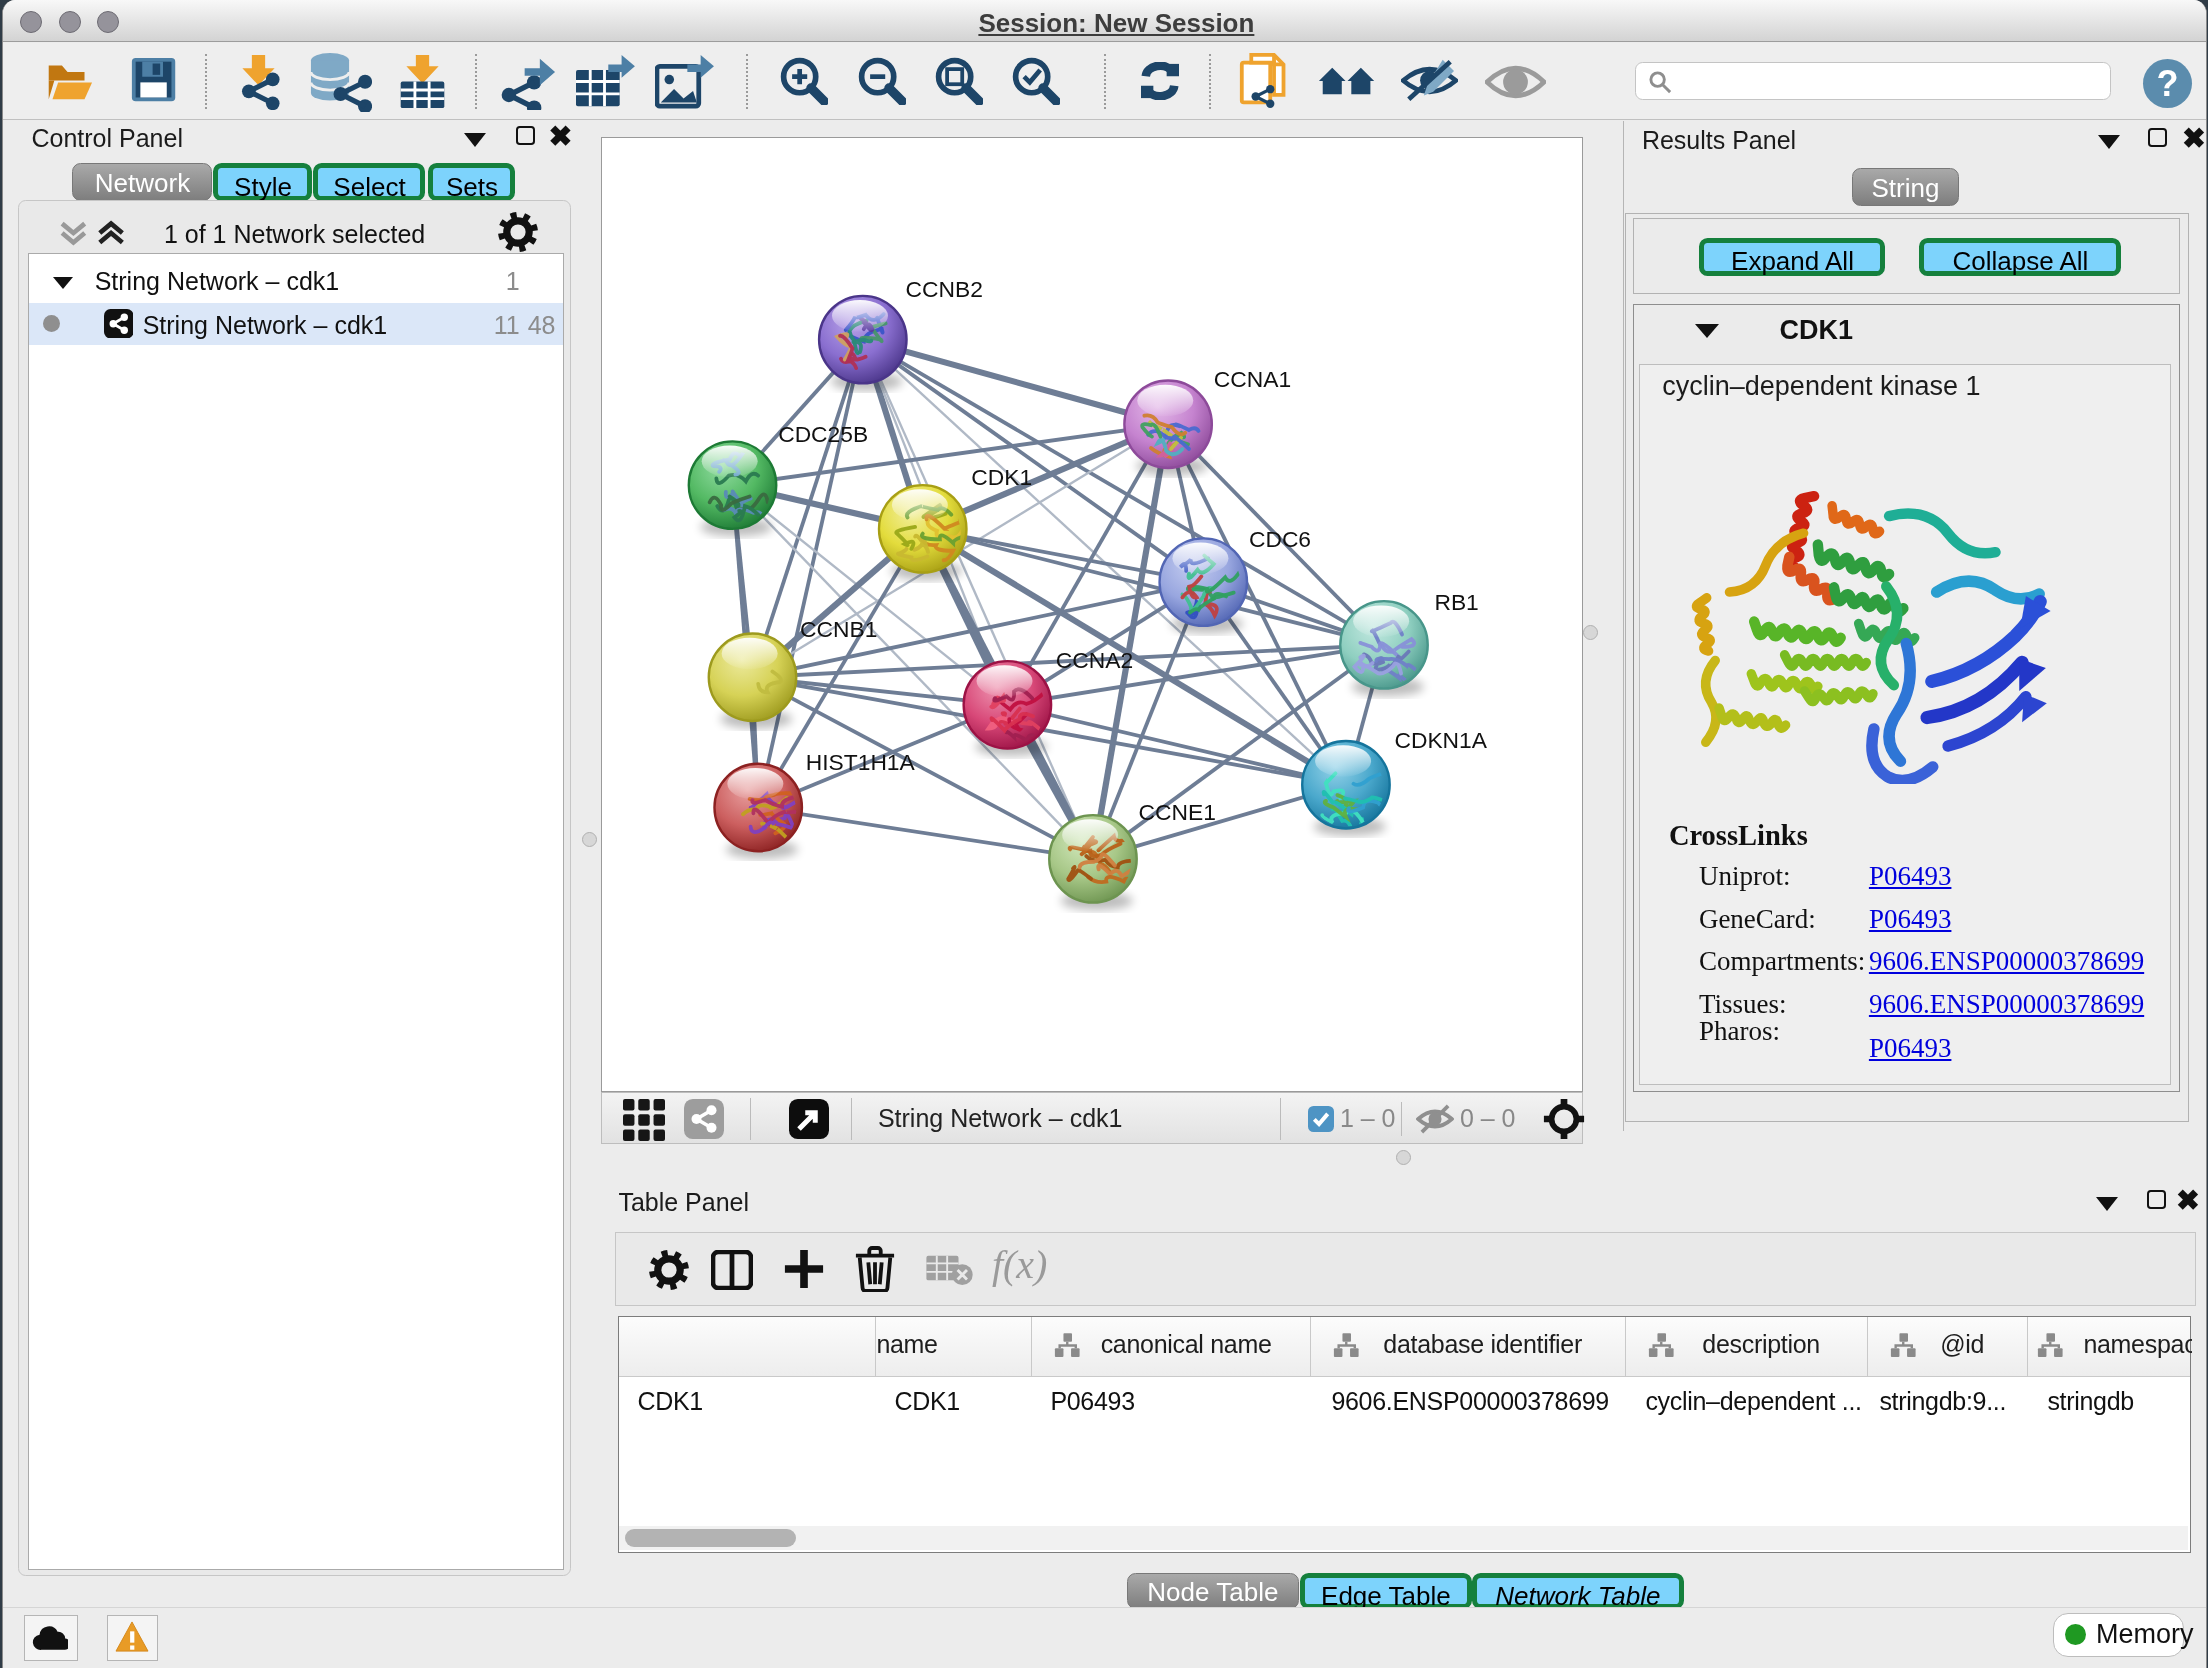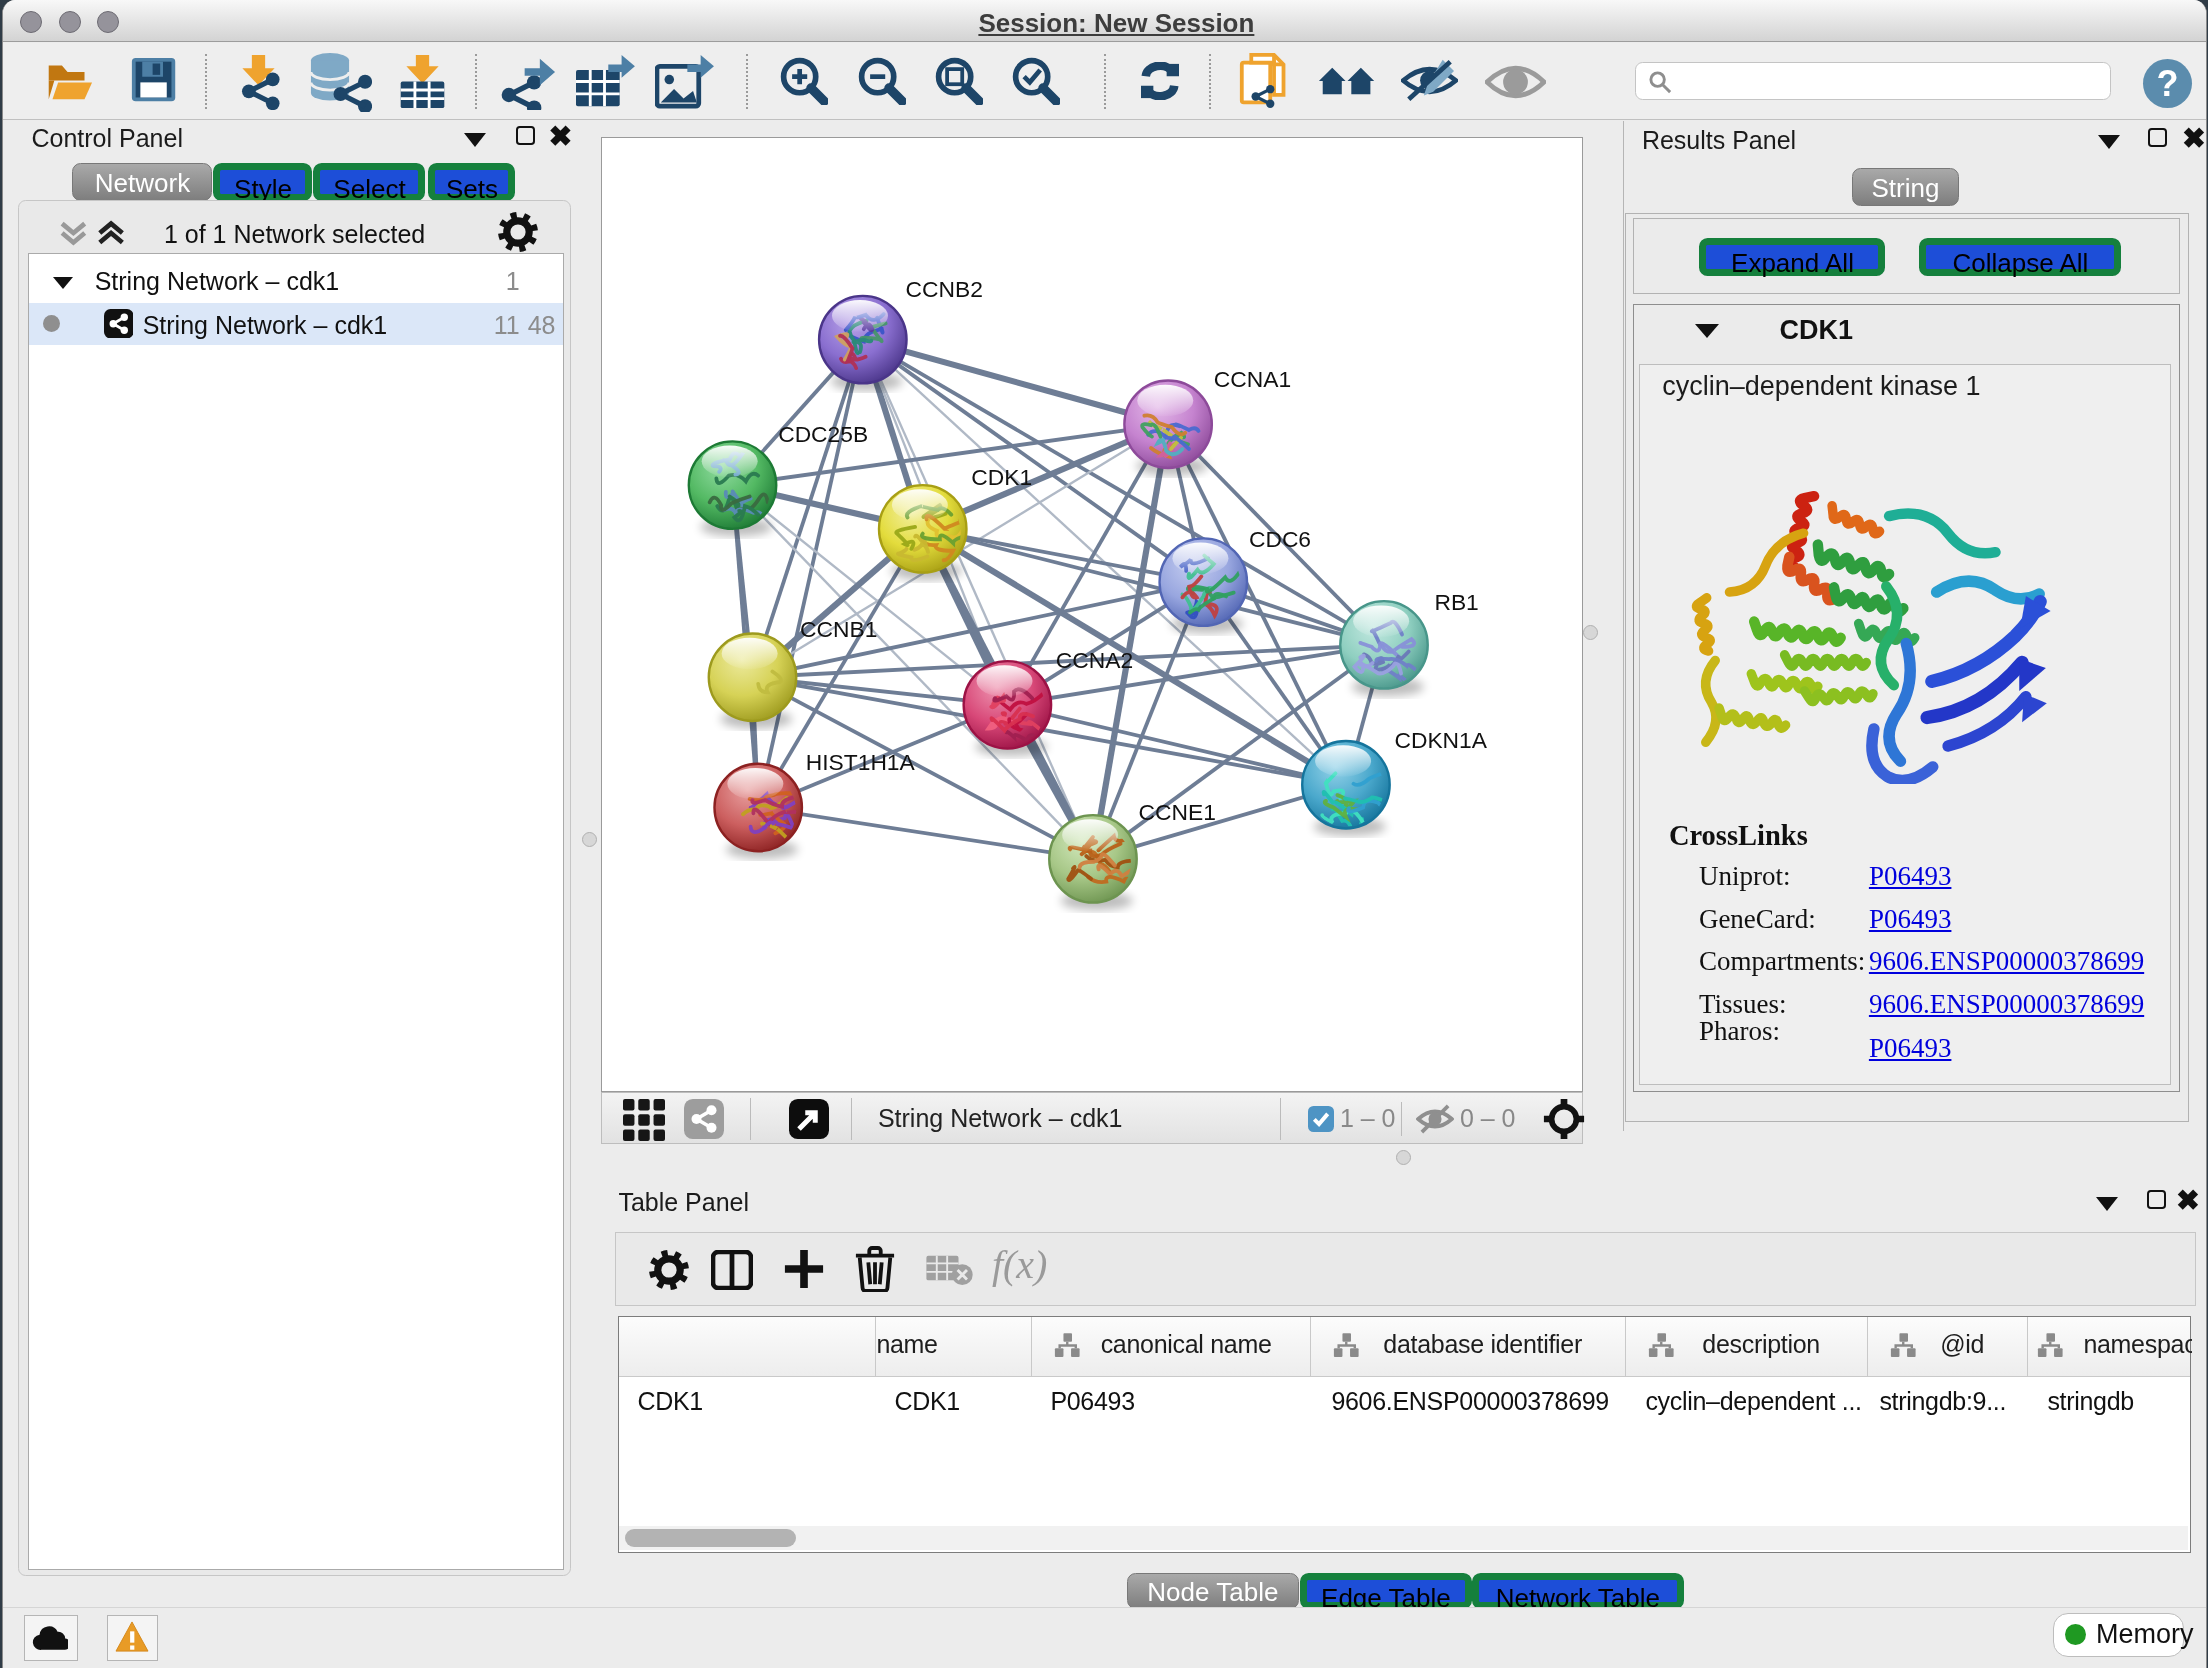--- a/index.html
+++ b/index.html
@@ -6,21 +6,21 @@
 #win{position:absolute;left:1.9px;top:0;width:2205px;height:1668px;background:#ececec;border-radius:13.3px 13.3px 0 0;border-left:1px solid #8a8a8a;border-right:1px solid #8a8a8a;overflow:hidden;}
 #titlebar{position:absolute;left:0;top:0;width:100%;height:42px;background:linear-gradient(#f8f8f8,#d3d3d3);border-bottom:1px solid #9c9c9c;}
 .tl{position:absolute;top:10.5px;width:22px;height:22px;border-radius:50%;background:#95939b;border:1.4px solid #6d6b73;}
 #title{position:absolute;top:7.6px;left:12px;width:100%;text-align:center;font-size:26px;font-weight:700;color:#3d3d3d;text-decoration:underline;}
 #toolbar{position:absolute;left:0;top:43px;width:100%;height:77px;background:#eeeeee;border-bottom:1px solid #c0c0c0;}
 .tsep{position:absolute;top:11.4px;height:55px;width:0;border-left:2.9px dotted #9a9a9a;}
 .panel-title{font-size:25px;color:#1b1b1b;}
 .ptri{display:inline-block;width:0;height:0;border-left:11.4px solid transparent;border-right:11.4px solid transparent;border-top:14.3px solid #111;}
 .psq{display:inline-block;width:19px;height:19px;border:2.9px solid #111;border-radius:3.8px;}
 .px{font-size:28.5px;font-weight:700;color:#111;line-height:19px;}
-.tab{position:absolute;height:38px;border:7px solid #15803d;background:#1d4ed8;color:#000;font-size:26px;text-align:center;border-radius:8.6px;}
+.tab{position:absolute;height:38px;border:5px solid #15803d;background:#7dd3fc;color:#000;font-size:26px;text-align:center;border-radius:8.6px;}
 .tabsel{background:linear-gradient(#a9a9a9,#7e7e7e);color:#fff;border:1px solid #787878;}
 a.lnk{color:#0000dd;text-decoration:underline;}
 .serif{font-family:"Liberation Serif",serif;}
 </style></head><body>
 <div id="win">
 <div id="titlebar">
       <div class="tl" style="left:17px"></div>
       <div class="tl" style="left:56px"></div>
       <div class="tl" style="left:94px"></div>
       <div id="title">Session: New Session</div>
@@ -729,21 +729,21 @@
 <div class="abs" style="left:712px;top:70px;width:285px;font-size:25px;color:#111;letter-spacing:-0.3px;overflow:hidden;white-space:nowrap;">9606.ENSP00000378699</div>
 <div class="abs" style="left:1026px;top:70px;width:221px;font-size:25px;color:#111;letter-spacing:-0.3px;overflow:hidden;white-space:nowrap;">cyclin–dependent ...</div>
 <div class="abs" style="left:1260px;top:70px;width:141px;font-size:25px;color:#111;letter-spacing:-0.3px;overflow:hidden;white-space:nowrap;">stringdb:9...</div>
 <div class="abs" style="left:1428px;top:70px;width:138px;font-size:25px;color:#111;letter-spacing:-0.3px;overflow:hidden;white-space:nowrap;">stringdb</div>
 <div class="abs" style="left:0px;top:209px;width:1569px;height:24px;background:#f1f1f1;">
           <div class="abs" style="left:5.7px;top:2.9px;width:171px;height:18px;border-radius:9.5px;background:#b3b3b3;"></div>
         </div>
 </div>
 <div class="tab tabsel" style="left:537px;top:388px;width:172px;line-height:36px;height:36px;">Node Table</div>
 <div class="tab" style="left:710px;top:388px;width:172px;line-height:36px;height:36px;">Edge Table</div>
-<div class="tab" style="left:882px;top:388px;width:212px;line-height:36px;height:36px;">Network Table</div>
+<div class="tab" style="left:882px;top:388px;width:212px;line-height:36px;height:36px;font-style:italic;">Network Table</div>
 </div>
 <div class="abs" style="left:0;top:1607px;width:2205px;height:61px;background:#ececec;border-top:1px solid #d5d5d5;">
 <div class="abs" style="left:21px;top:6.7px;width:54px;height:46px;background:#f4f4f4;border:1.9px solid #b5b5b5;">
         <svg style="position:absolute;left:7.6px;top:9.5px" width="36" height="25" viewBox="0 0 38 26">
           <path d="M10 26 a8 8 0 0 1 -2 -16 a10 10 0 0 1 19 -3 a7 7 0 0 1 8 7 a6 6 0 0 1 -1 12 Z" fill="#111"></path>
         </svg>
       </div>
 <div class="abs" style="left:104px;top:6.7px;width:51px;height:46px;background:#f4f4f4;border:1.9px solid #b5b5b5;">
         <svg style="position:absolute;left:6.7px;top:5.7px" width="34" height="32" viewBox="0 0 36 34">
           <path d="M18 1 L35 32 L1 32 Z" fill="#e89b26" stroke="#d4881a" stroke-width="1"></path>

